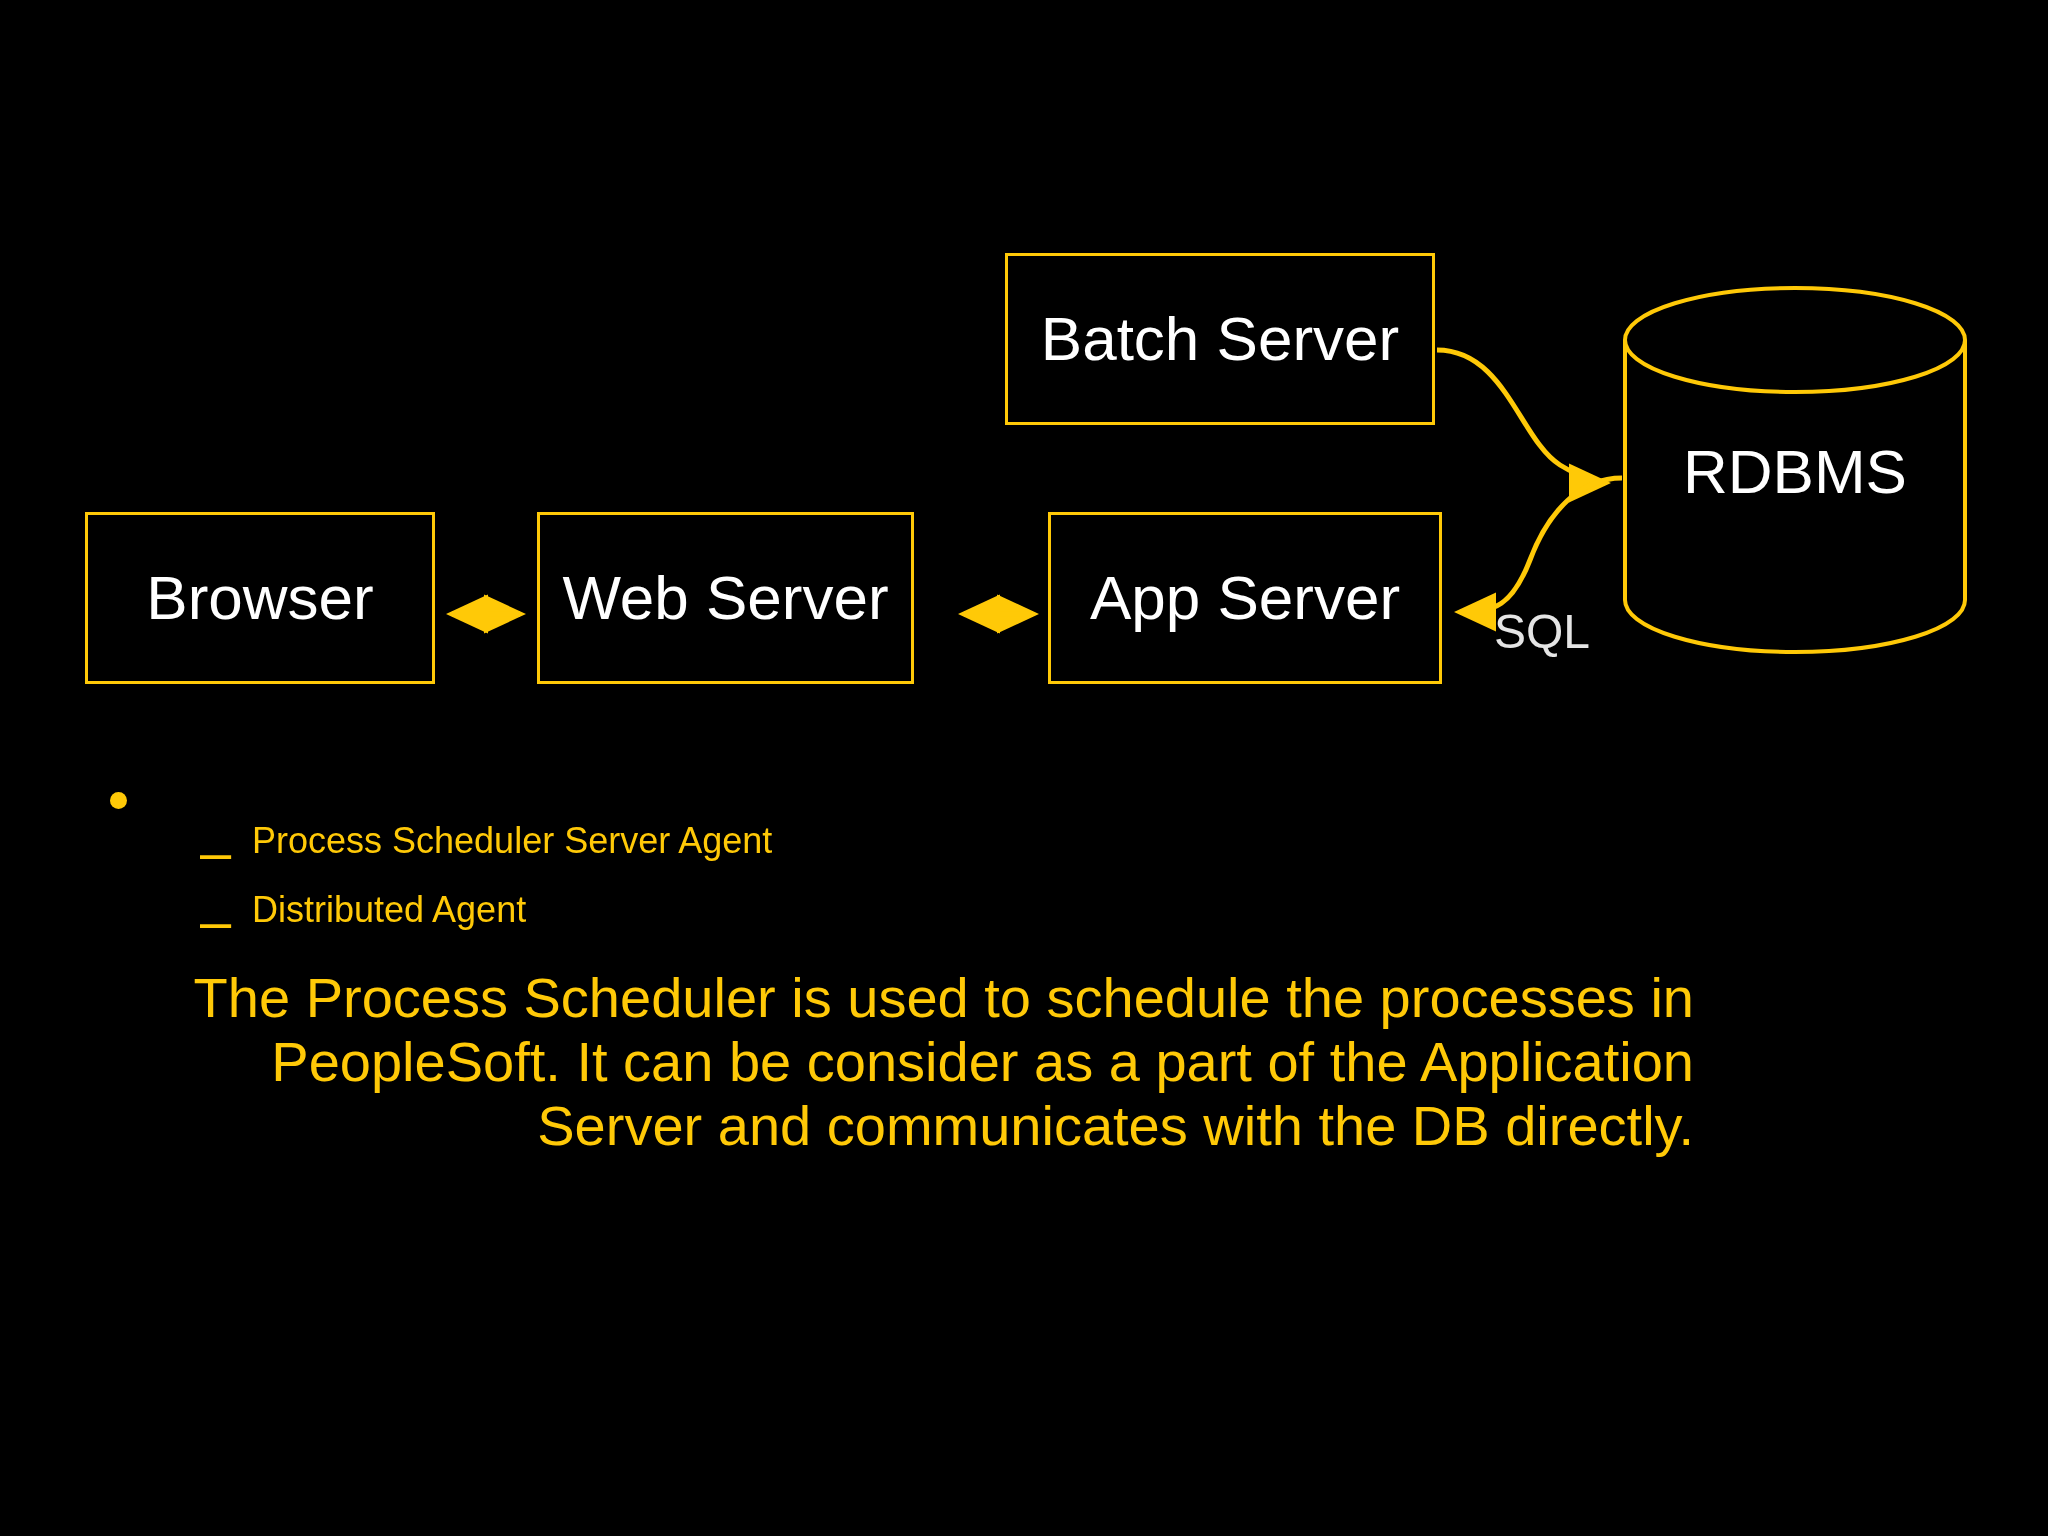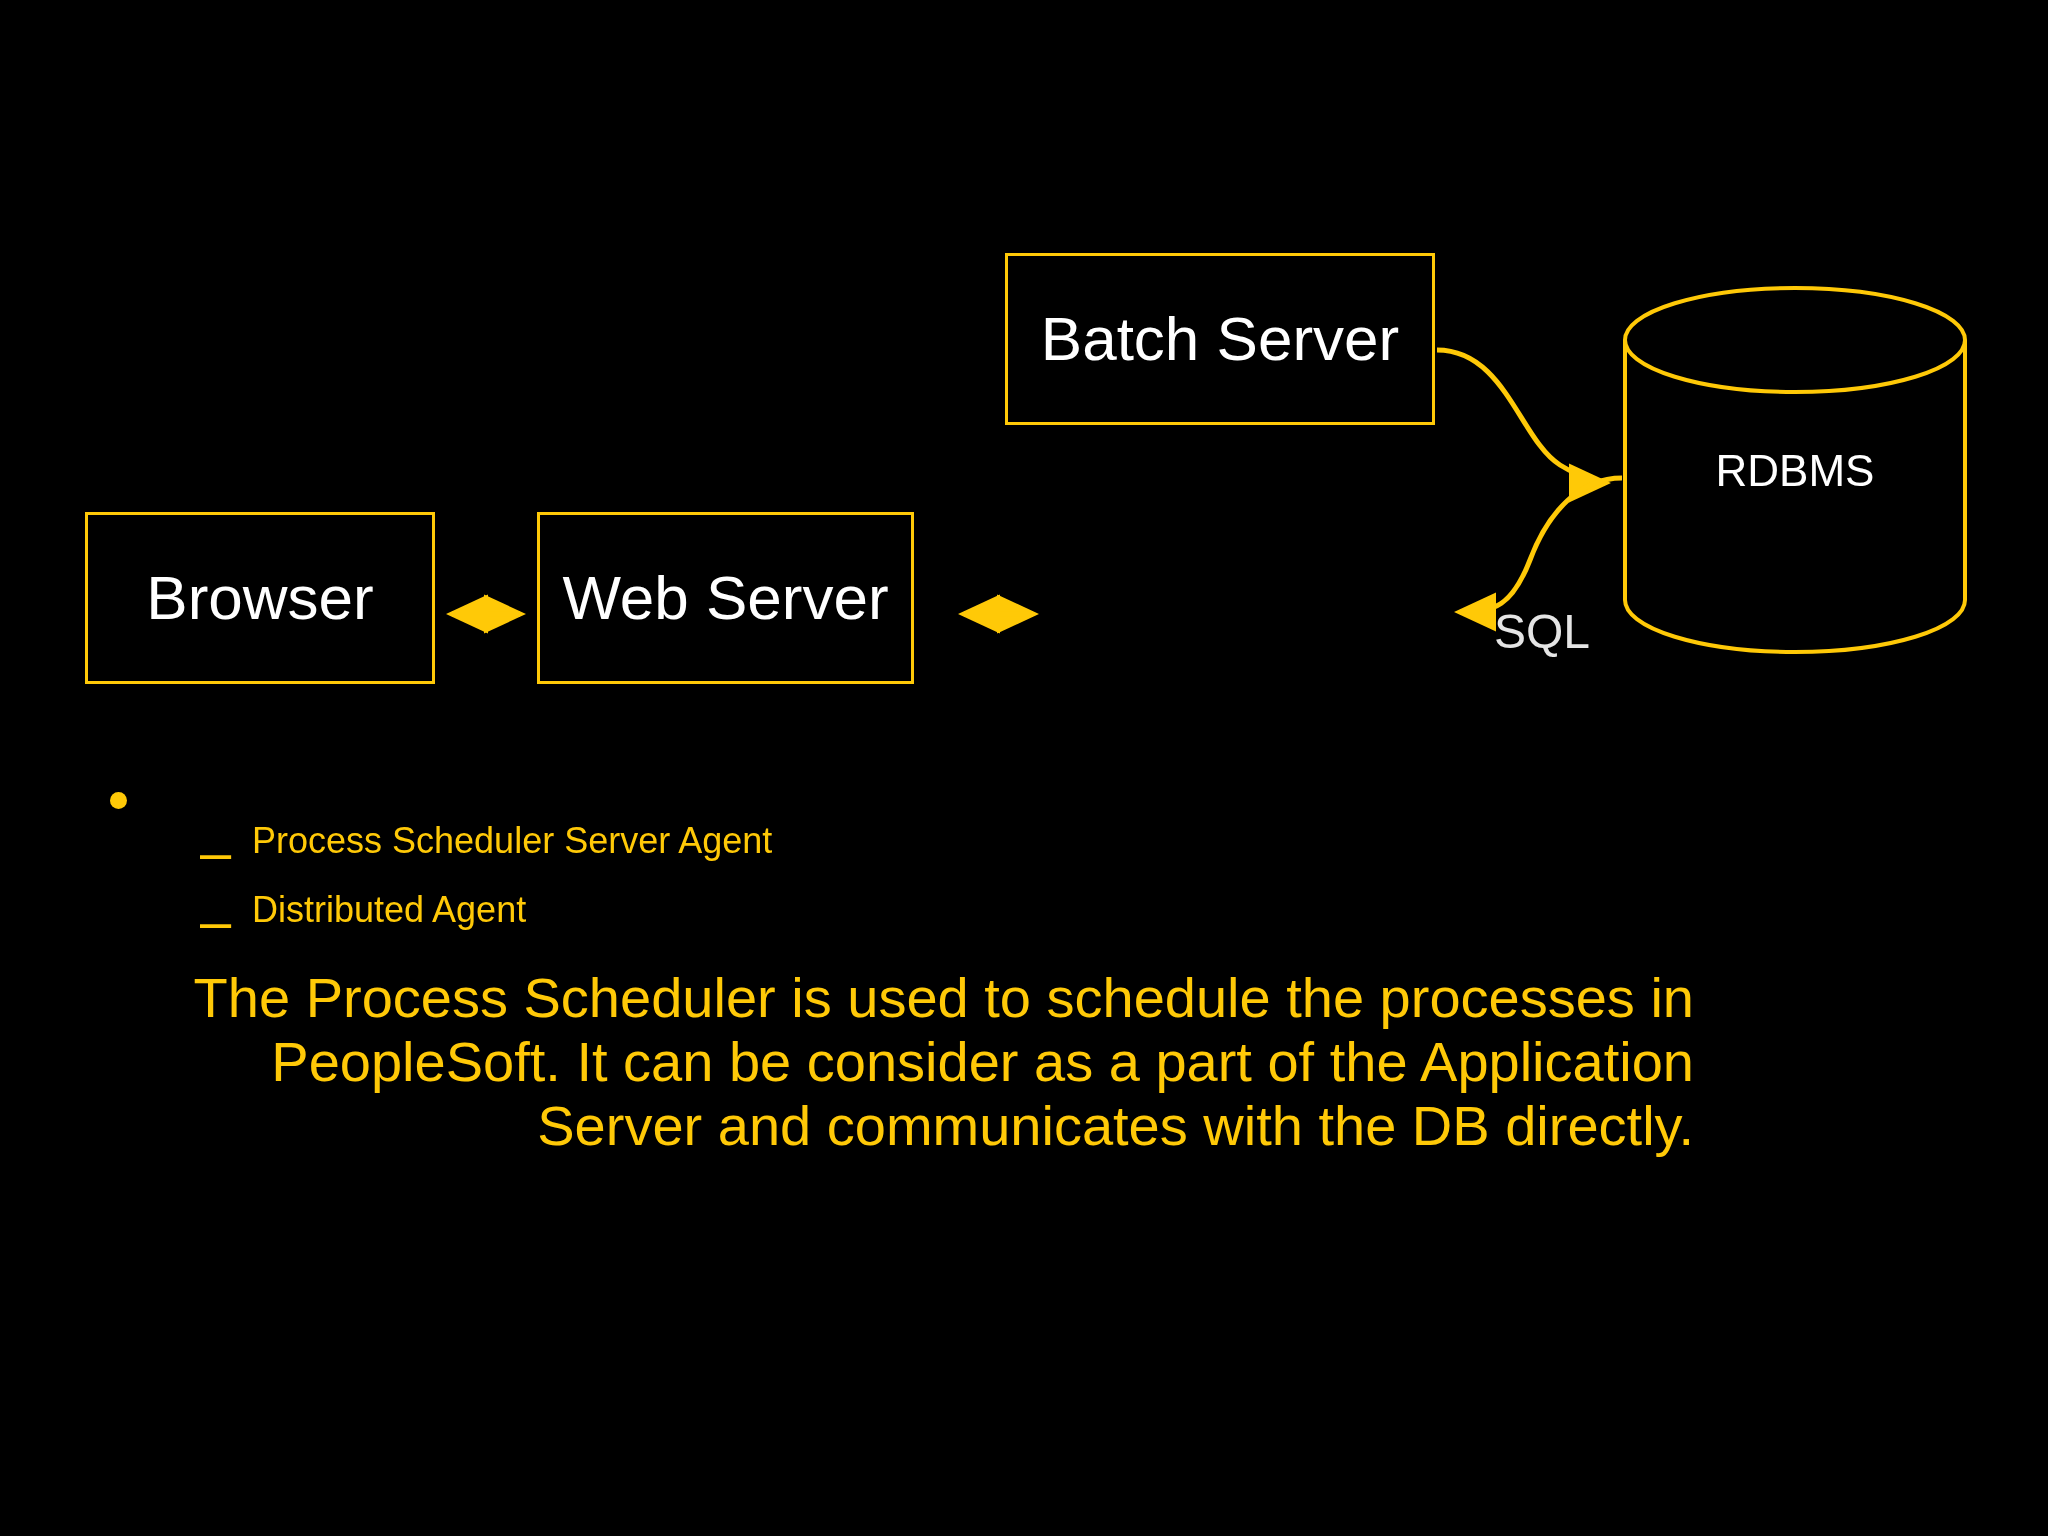--- a/index.html
+++ b/index.html
@@ -76,21 +76,21 @@
   #rdbms-label {
     position: absolute;
     left: 0;
     top: 0;
     width: 340px;
     height: 352px;
     display: flex;
     align-items: center;
     justify-content: center;
     color: #ffffff;
-    font-size: 44px;
+    font-size: 62px;
     white-space: nowrap;
   }
 
   #sql-label {
     position: absolute;
     left: 1494px;
     top: 604px;
     color: #e5e5e5;
     font-size: 48px;
     white-space: nowrap;
@@ -206,20 +206,23 @@
   </div>
 
   <div class="node-box" id="box-browser">
     <span class="node-label">Browser</span>
   </div>
 
   <div class="node-box" id="box-web-server">
     <span class="node-label">Web Server</span>
   </div>
 
+  <div class="node-box" id="box-app-server">
+    <span class="node-label">App Server</span>
+  </div>
 
   <div id="rdbms-wrap">
     <div id="rdbms-label">RDBMS</div>
   </div>
 
   <div id="sql-label">SQL</div>
 
   <div id="body-content">
 
     <div class="bullet-l1">

